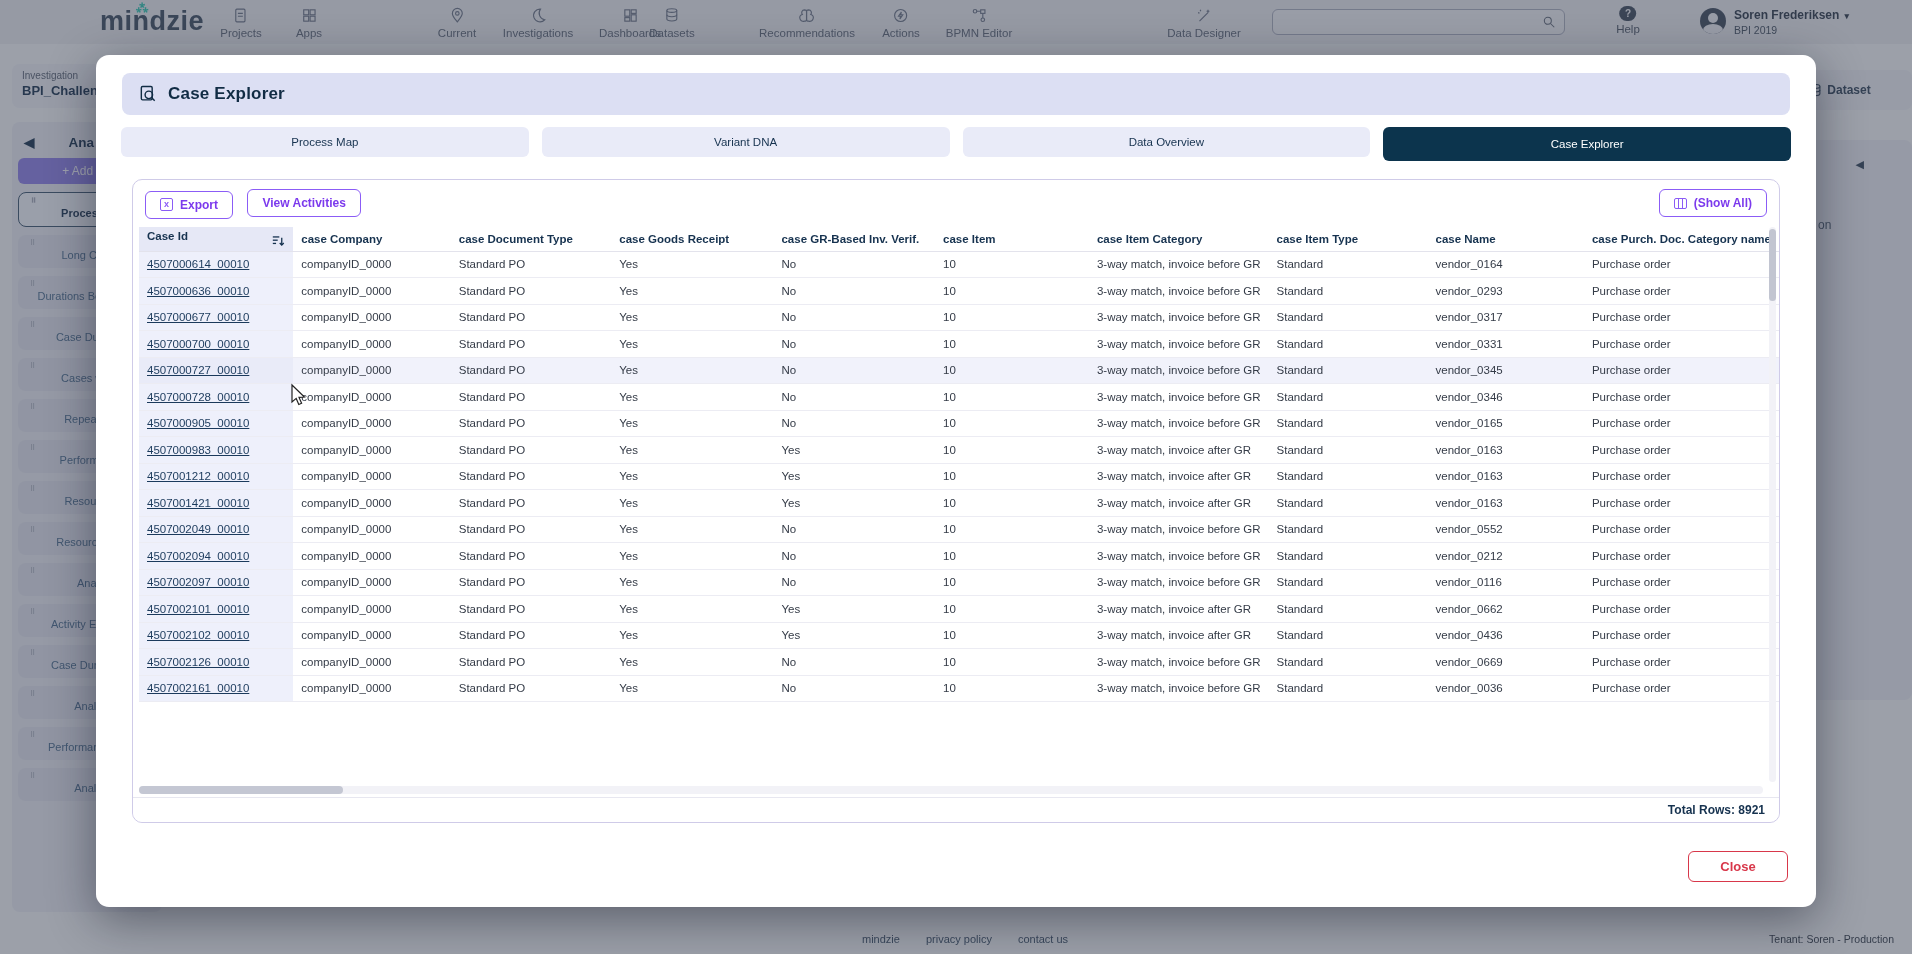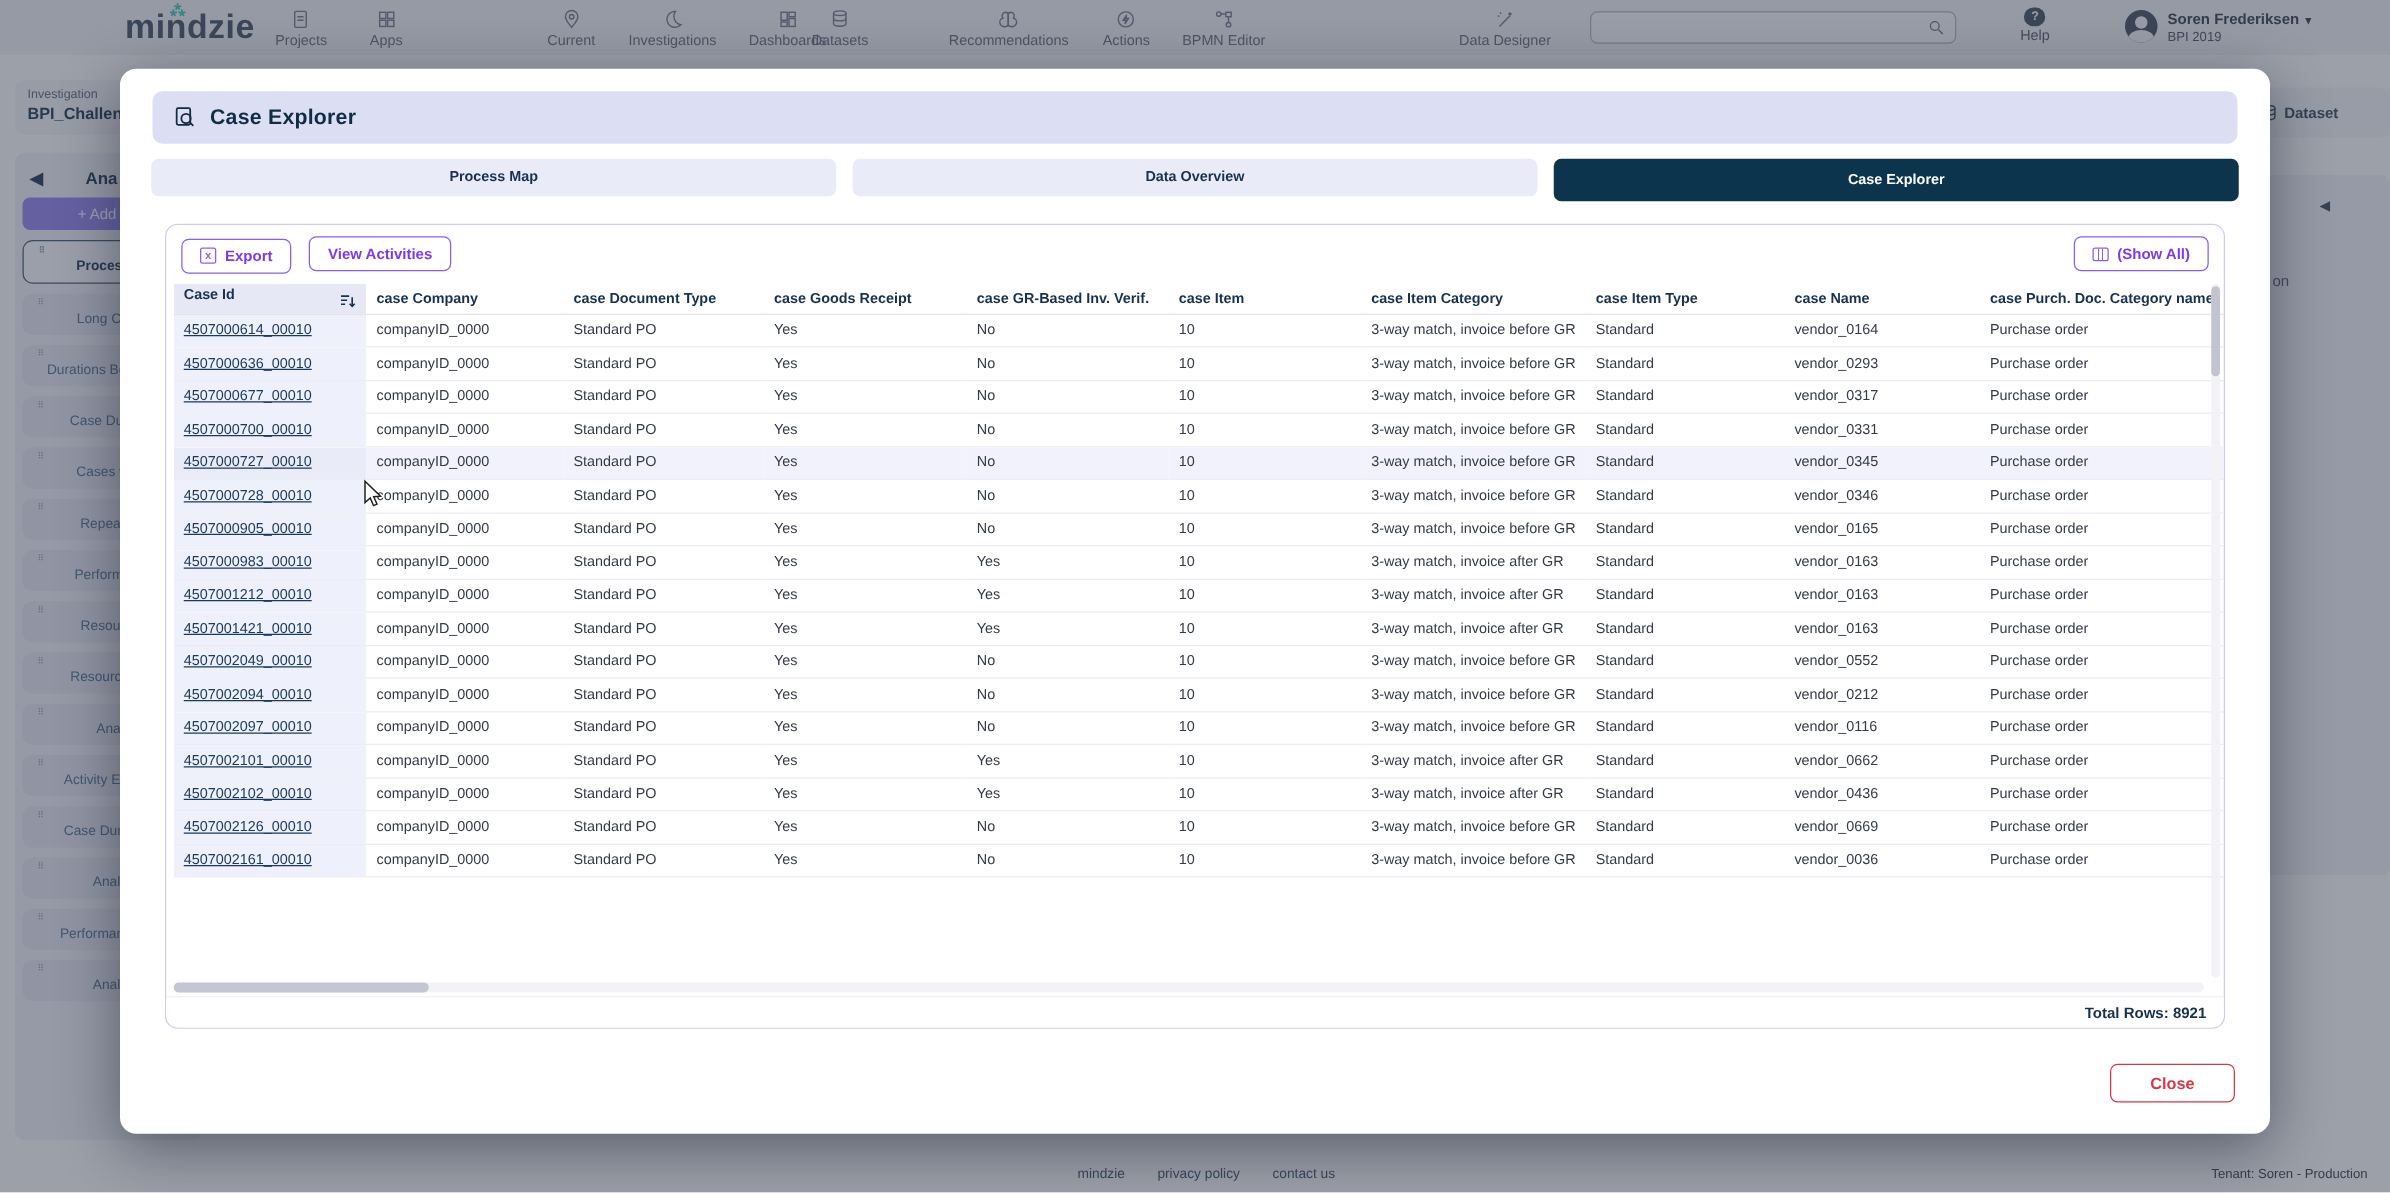--- a/index.html
+++ b/index.html
@@ -49,21 +49,21 @@
 
   
   .overlay { position:absolute; inset:0; background:rgba(56,62,78,.45); z-index:50; }
 
   
   .modal { position:absolute; left:96px; top:55px; width:1720px; height:852px; background:#ffffff; border-radius:13px; box-shadow:0 12px 48px rgba(10,15,30,.45); z-index:100; }
   .m-header { position:absolute; left:26px; top:18px; right:26px; height:42px; background:#dcdff3; border-radius:8px; display:flex; align-items:center; padding-left:16px; gap:10px; }
   .m-title { font-size:17px; font-weight:bold; color:#112c44; letter-spacing:.2px; }
   .m-header svg { width:20px; height:20px; stroke:#112c44; fill:none; stroke-width:1.7; }
   .tabsrow { position:absolute; left:25px; right:25px; top:72px; height:34px; display:flex; gap:13px; }
-  .tab { flex:1; height:30px; background:#e9ebf8; border-radius:6px; display:flex; align-items:center; justify-content:center; font-size:11.5px; font-weight:bold; color:#16324f; cursor:pointer; }
+  .tab { flex:1; height:30px; background:#e9ebf8; border-radius:6px; display:flex; align-items:center; justify-content:center; font-size:11.5px; font-weight:normal; color:#16324f; cursor:pointer; }
   .tab.active { height:34px; background:#0c344d; color:#ffffff; }
 
   .tpanel { position:absolute; left:36px; right:36px; top:124px; height:644px; border:1px solid #cfcbe8; border-radius:10px; background:#fff; }
   .toolbar { position:absolute; left:12px; right:12px; top:9px; height:30px; }
   .btn { display:inline-flex; align-items:center; gap:7px; border:1px solid #8b5cf6; border-radius:6px; background:#fff; color:#7c3aed; font-size:12px; font-weight:bold; padding:0 14px; height:28px; cursor:pointer; margin-right:10px; font-family:"Liberation Sans",sans-serif; }
   .btn .xlicon { width:13px; height:13px; border:1.5px solid #8b5cf6; border-radius:2px; font-size:9px; line-height:11px; text-align:center; color:#8b5cf6; font-weight:bold; }
   .btn-showall { position:absolute; right:0; top:0; margin:0; }
   .colsicon { display:inline-block; width:13px; height:11px; border:1.5px solid #8b5cf6; border-radius:2px; background:linear-gradient(90deg, transparent 30%, #8b5cf6 30%, #8b5cf6 38%, transparent 38%, transparent 62%, #8b5cf6 62%, #8b5cf6 70%, transparent 70%); }
 
   table.grid { position:absolute; left:6px; top:47px; border-collapse:collapse; table-layout:fixed; }
@@ -253,20 +253,21 @@
     <svg viewBox="0 0 24 24">
       <rect x="4" y="3" width="13" height="16" rx="1.5"></rect>
         <circle cx="13" cy="13" r="4.5"></circle>
         <line x1="16.2" y1="16.2" x2="20" y2="20"></line>
     </svg>
     <span class="m-title">Case Explorer</span>
   </div>
 
   <div class="tabsrow" id="tabsRow">
       <div class="tab">Process Map</div>
+      <div class="tab">Variant DNA</div>
       <div class="tab">Data Overview</div>
       <div class="tab active">Case Explorer</div>
     </div>
 
   <div class="tpanel">
     <div class="toolbar">
       <button class="btn">
         <span class="xlicon">x</span>
         <span>Export</span>
       </button>

